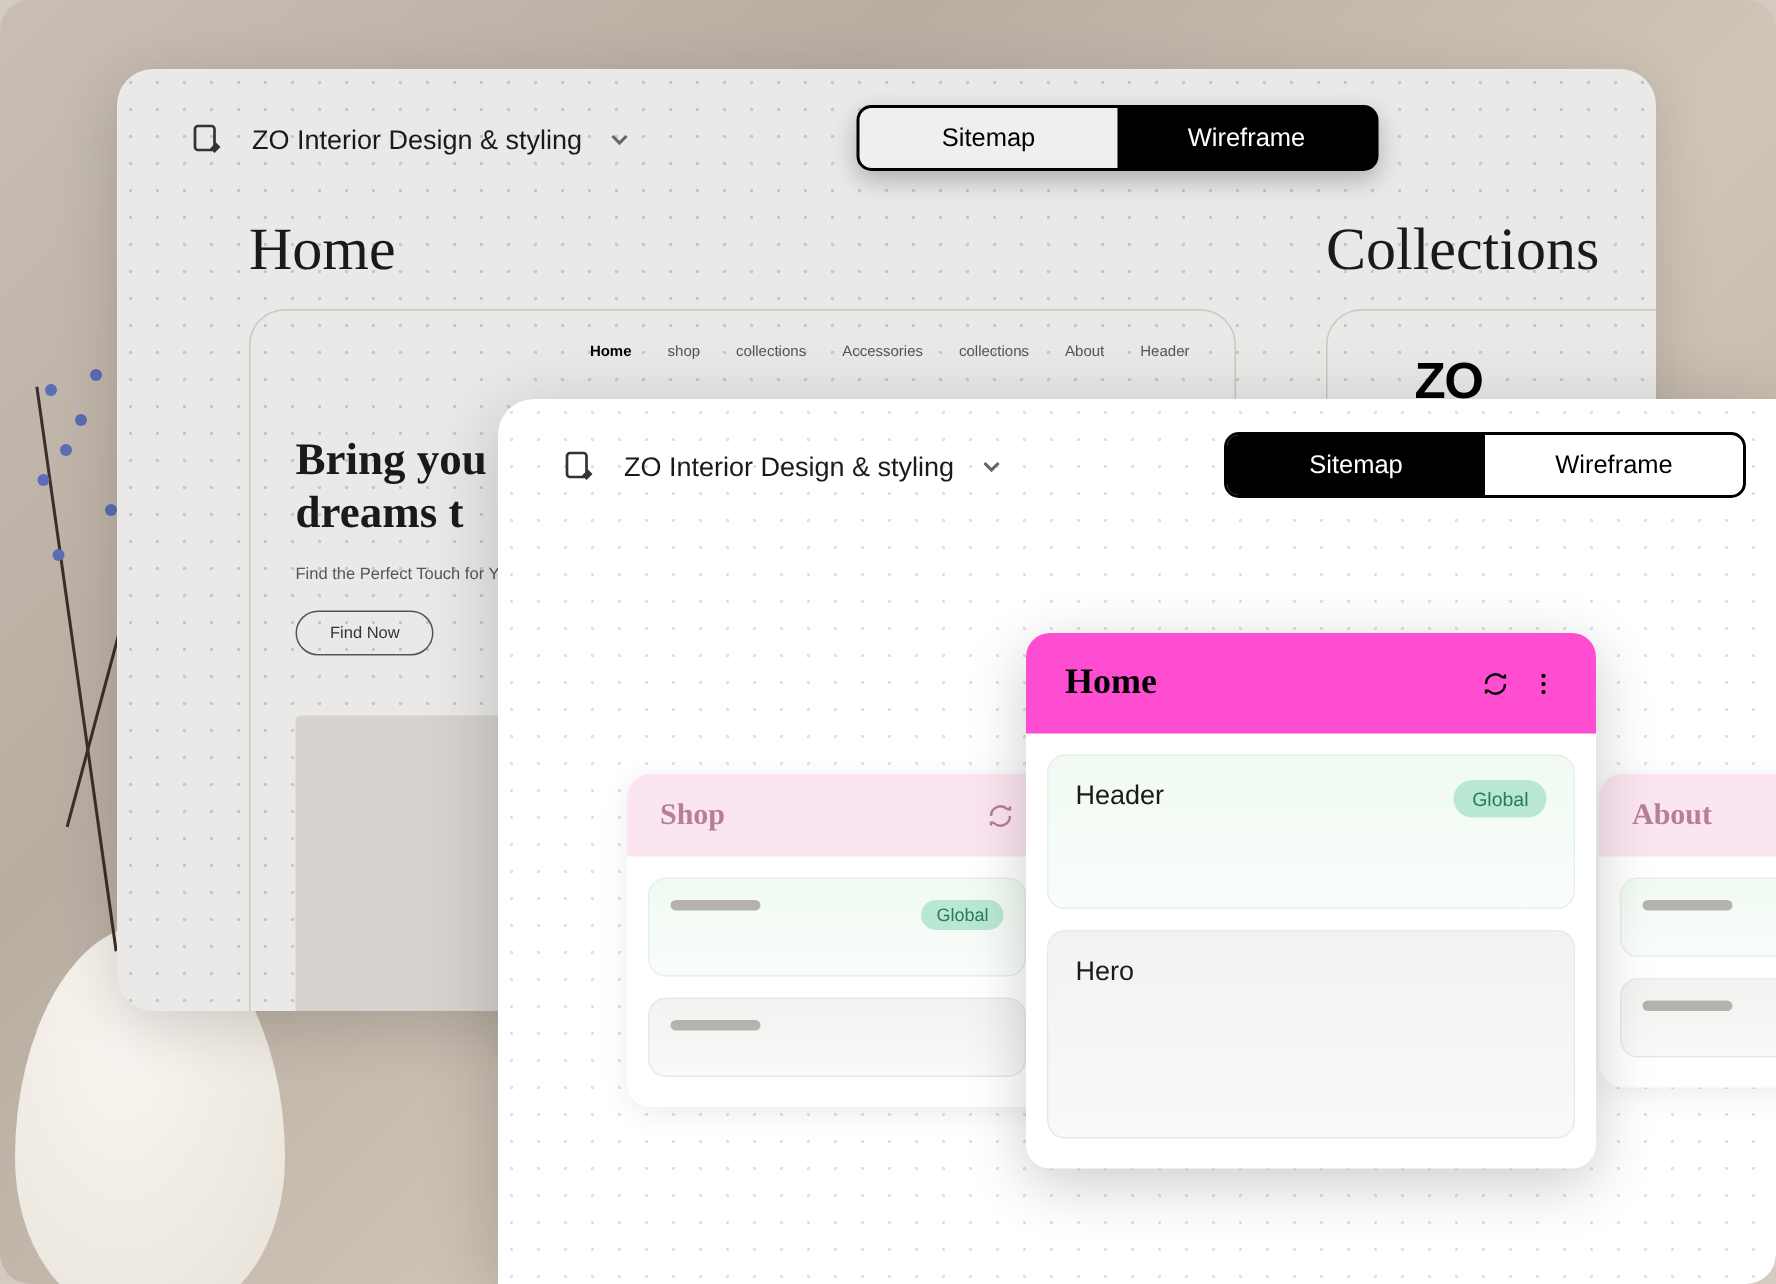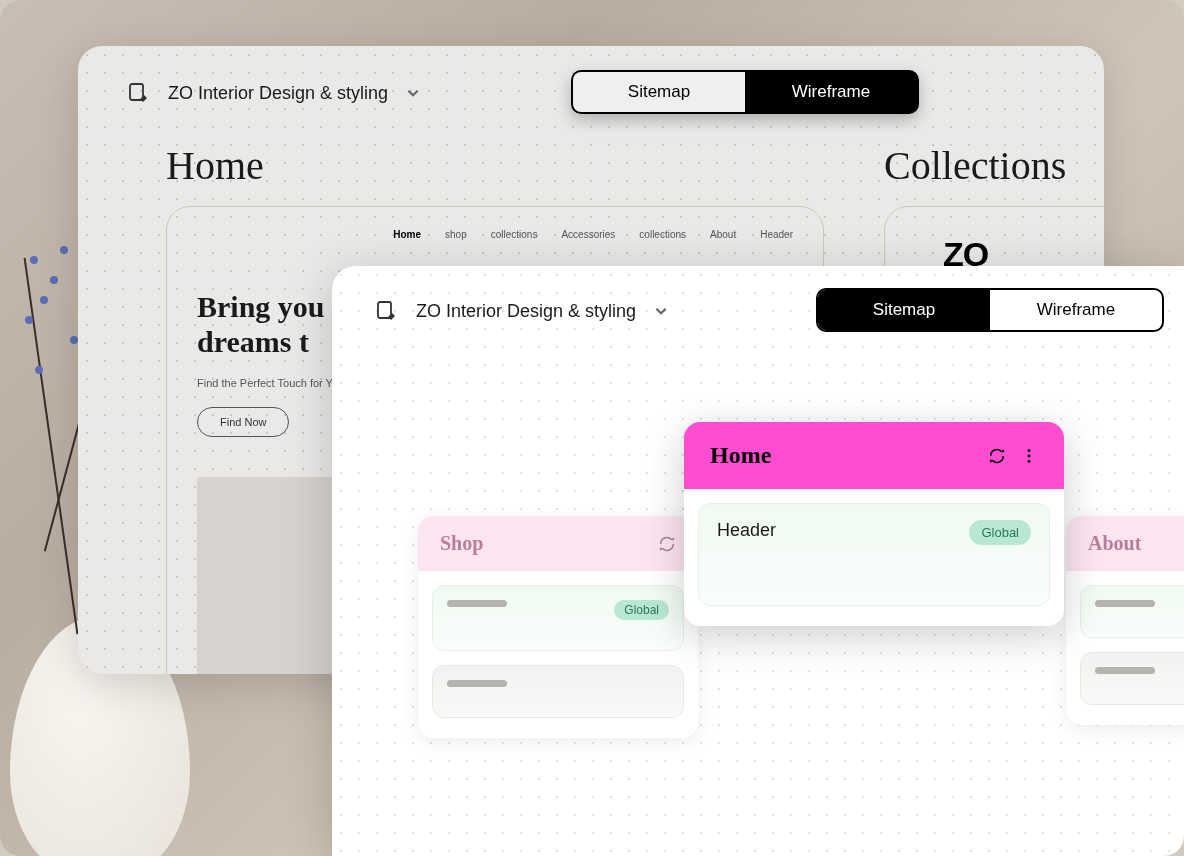--- a/index.html
+++ b/index.html
@@ -427,15 +427,18 @@
             <circle cx="10" cy="10" r="1.6"></circle>
             <circle cx="10" cy="16" r="1.6"></circle>
           </svg>
       </span>
     </div>
     <div class="sm-body">
       <div class="section-card">
         <span class="sec-label">Header</span>
         <span class="badge">Global</span>
       </div>
+      <div class="section-card grey">
+        <span class="sec-label">Hero</span>
+      </div>
     </div>
   </div>
 </div>
 
 </body></html>

